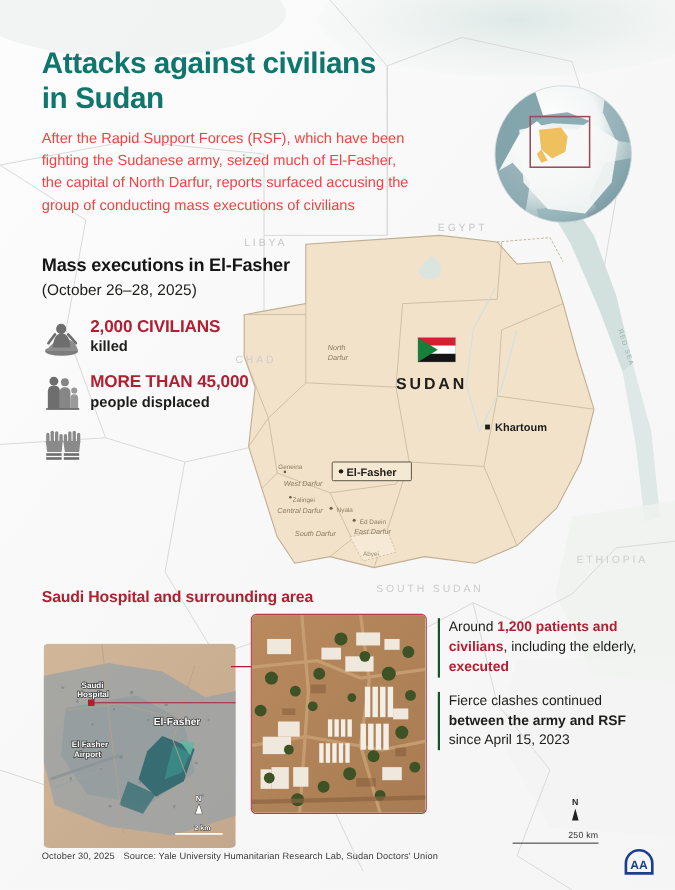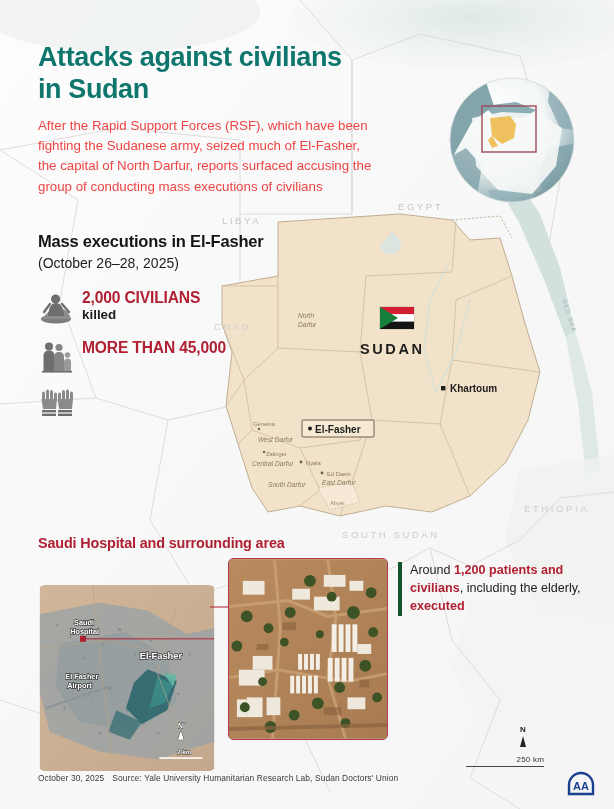--- a/index.html
+++ b/index.html
@@ -65,21 +65,21 @@
     position:absolute; left:228px; top:558px; width:160px; height:182px;
     border-radius:5px; overflow:hidden; border:1.6px solid #b5394a;
   }
   .sat-left svg, .sat-right svg { display:block; width:100%; height:100%; }
 
   .connector { position:absolute; left:210px; top:598px; width:26px; height:10px; }
 
   
   .callouts { position:absolute; left:398px; top:562px; width:190px; }
   .callout {
-    border-left:4px solid #14532d; padding-left:8px;
+    border-left:2px solid #14532d; padding-left:8px;
     font-size:12.6px; line-height:1.42; color:#1d1d1b; margin-bottom:13px;
   }
   .callout .hl { color:#b11f32; font-weight:700; }
   .callout .bd { font-weight:700; color:#1d1d1b; }
 
   
   .scalebar { position:absolute; left:466px; top:755px; width:78px; }
   .scalebar .lbl { font-size:8px; text-align:right; color:#333; letter-spacing:0.2px; }
   .scalebar .bar { height:1.2px; background:#444; margin-top:2px; }
   .north { position:absolute; left:516px; top:726px; text-align:center; width:14px; }
@@ -288,20 +288,21 @@
         <path d="M5.5,32 L5.5,16 Q5.5,10.5 11,10.5 Q16.5,10.5 16.5,16 L16.5,32 Z" fill="#6e6e6e"></path>
         <circle cx="21" cy="7.5" r="3.6" fill="#868686"></circle>
         <path d="M16,32 L16,17 Q16,12 21,12 Q26,12 26,17 L26,32 Z" fill="#868686"></path>
         <circle cx="29.5" cy="15" r="2.8" fill="#9a9a9a"></circle>
         <path d="M26,32 L26,22 Q26,18.5 29.5,18.5 Q33,18.5 33,22 L33,32 Z" fill="#9a9a9a"></path>
         <rect x="4" y="31" width="30" height="1.6" fill="#6e6e6e"></rect>
       </svg>
     </div>
     <div class="stat-body">
       <div class="stat-big">MORE THAN 45,000</div>
+      <div class="stat-sub">people displaced</div>
     </div>
   </div>
 
   <div class="stat-row">
     <div class="stat-icon">
       <svg viewBox="0 0 36 34" xmlns="http://www.w3.org/2000/svg">
         <g fill="#8a8a8a">
           <path d="M4,12 L4,5 a1.5,1.5 0 0,1 3,0 L7,12 Z"></path>
           <path d="M8,12 L8,3 a1.5,1.5 0 0,1 3,0 L11,12 Z"></path>
           <path d="M12,12 L12,3.5 a1.5,1.5 0 0,1 3,0 L15,12 Z"></path>
@@ -498,20 +499,23 @@
     </g>
 
     <path d="M0,172 L160,168" stroke="#8a6440" stroke-width="4" opacity="0.7"></path>
   </svg>
 </div>
 
 <div class="callouts">
   <div class="callout">
     <span>Around </span><span class="hl">1,200 patients and civilians</span><span>, including the elderly, </span><span class="hl">executed</span>
   </div>
+  <div class="callout">
+    <span>Fierce clashes continued </span><span class="bd">between the army and RSF</span><span> since April 15, 2023</span>
+  </div>
 </div>
 
 <div class="north">
   <div class="n">N</div>
   <svg viewBox="0 0 14 12" width="14" height="12" xmlns="http://www.w3.org/2000/svg">
     <path d="M7,0 L4,11 L10,11 Z" fill="#222"></path>
   </svg>
 </div>
 <div class="scalebar">
   <div class="lbl">250 km</div>

